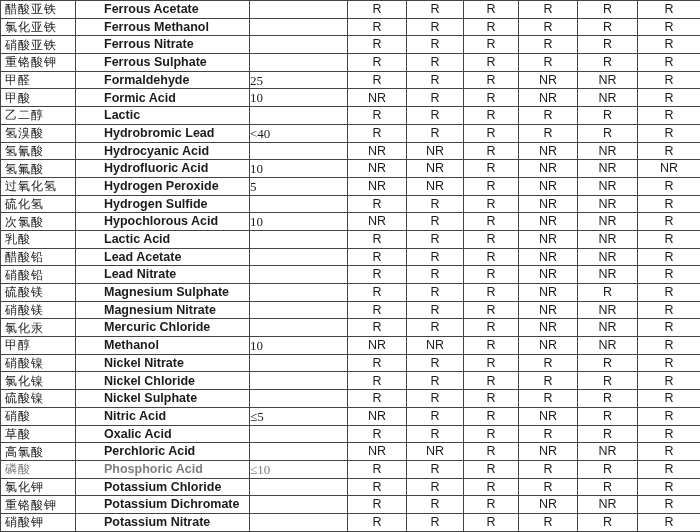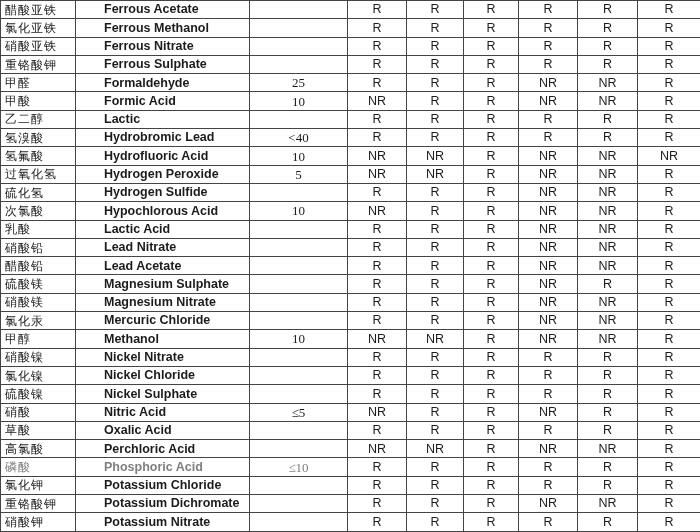--- a/index.html
+++ b/index.html
@@ -32,21 +32,21 @@
     letter-spacing:1px;
   }
   td.en{
     font-size:12.5px;
     padding-left:28px;
     font-weight:bold;
   }
   td.conc{
     font-family:"Liberation Serif",serif;
     font-size:13px;
-    text-align:center;
+    text-align:left;
   }
   td.r{
     font-size:12.5px;
     text-align:center;
   }
   tr.muted td.cn, tr.muted td.en, tr.muted td.conc{
     color:var(--muted);
   }
 </style>
 </head>
@@ -147,20 +147,31 @@
     <td class="en">Hydrobromic Lead</td>
     <td class="conc">&lt;40</td>
     <td class="r">R</td>
     <td class="r">R</td>
     <td class="r">R</td>
     <td class="r">R</td>
     <td class="r">R</td>
     <td class="r">R</td>
   </tr>
       <tr>
+    <td class="cn">氢氰酸</td>
+    <td class="en">Hydrocyanic Acid</td>
+    <td class="conc"></td>
+    <td class="r">NR</td>
+    <td class="r">NR</td>
+    <td class="r">R</td>
+    <td class="r">NR</td>
+    <td class="r">NR</td>
+    <td class="r">R</td>
+  </tr>
+      <tr>
     <td class="cn">氢氟酸</td>
     <td class="en">Hydrofluoric Acid</td>
     <td class="conc">10</td>
     <td class="r">NR</td>
     <td class="r">NR</td>
     <td class="r">R</td>
     <td class="r">NR</td>
     <td class="r">NR</td>
     <td class="r">NR</td>
   </tr>
@@ -202,33 +213,33 @@
     <td class="en">Lactic Acid</td>
     <td class="conc"></td>
     <td class="r">R</td>
     <td class="r">R</td>
     <td class="r">R</td>
     <td class="r">NR</td>
     <td class="r">NR</td>
     <td class="r">R</td>
   </tr>
       <tr>
+    <td class="cn">醋酸铅</td>
+    <td class="en">Lead Acetate</td>
+    <td class="conc"></td>
+    <td class="r">R</td>
+    <td class="r">R</td>
+    <td class="r">R</td>
+    <td class="r">NR</td>
+    <td class="r">NR</td>
+    <td class="r">R</td>
+  </tr>
+      <tr>
     <td class="cn">硝酸铅</td>
     <td class="en">Lead Nitrate</td>
-    <td class="conc"></td>
-    <td class="r">R</td>
-    <td class="r">R</td>
-    <td class="r">R</td>
-    <td class="r">NR</td>
-    <td class="r">NR</td>
-    <td class="r">R</td>
-  </tr>
-      <tr>
-    <td class="cn">醋酸铅</td>
-    <td class="en">Lead Acetate</td>
     <td class="conc"></td>
     <td class="r">R</td>
     <td class="r">R</td>
     <td class="r">R</td>
     <td class="r">NR</td>
     <td class="r">NR</td>
     <td class="r">R</td>
   </tr>
       <tr>
     <td class="cn">硫酸镁</td>

